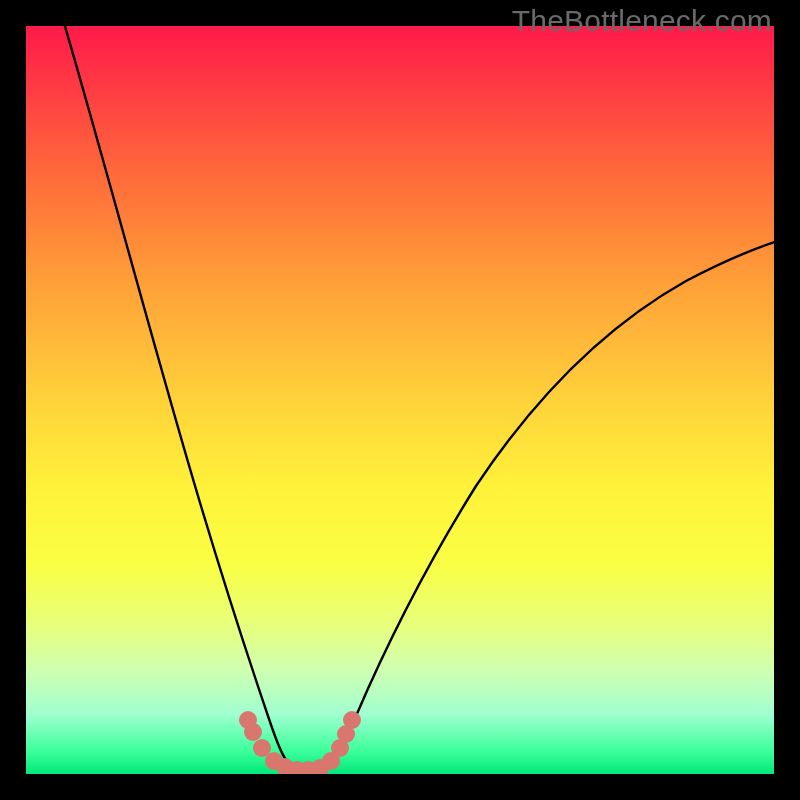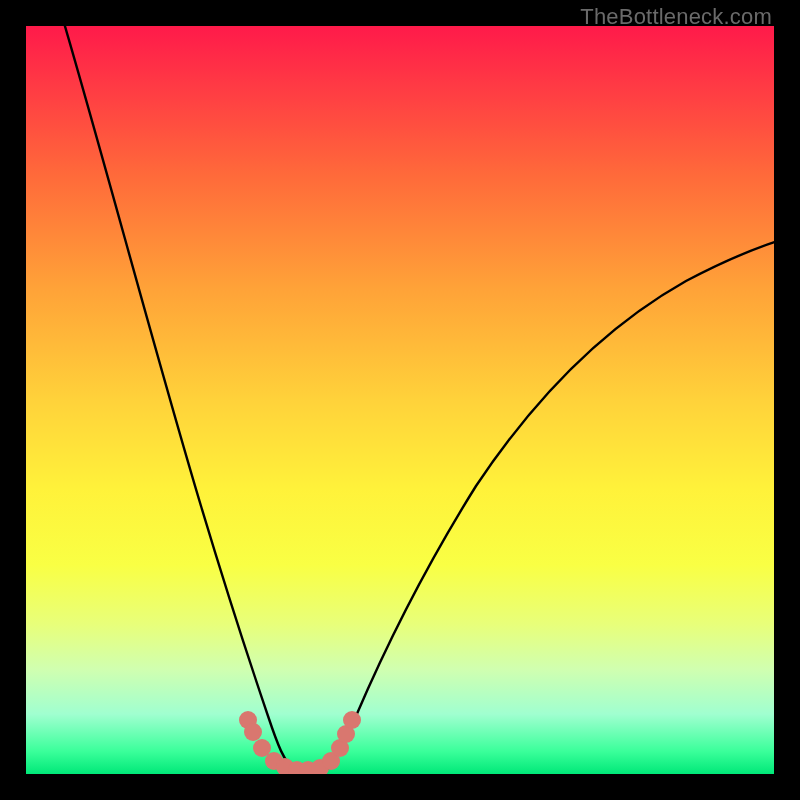--- a/index.html
+++ b/index.html
@@ -31,21 +31,21 @@
       #3aff9a 97%,
       #00e878 100%
     );
     overflow: hidden;
   }
   .watermark {
     position: absolute;
     top: 4px;
     right: 28px;
     color: #6a6a6a;
-    font-size: 22px;
+    font-size: 30px;
     font-weight: 500;
     letter-spacing: 0.2px;
     z-index: 10;
   }
   svg.curves {
     position: absolute;
     left: 0;
     top: 0;
     width: 748px;
     height: 748px;

